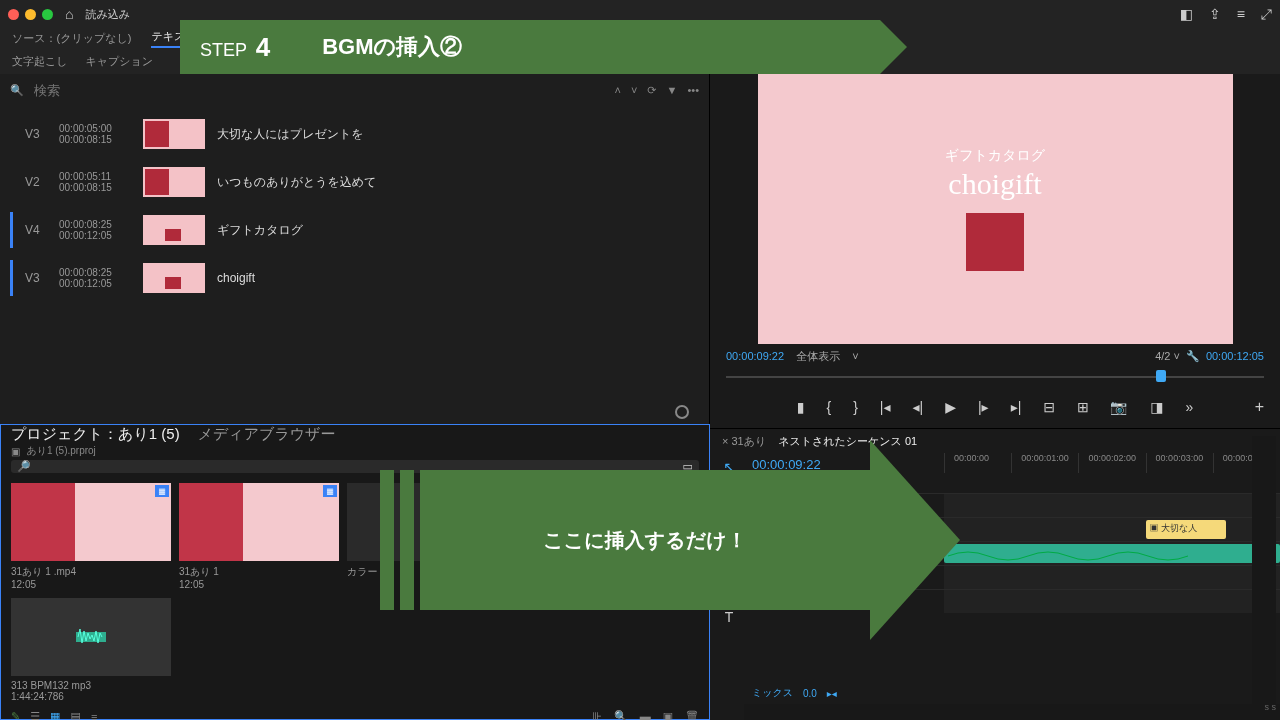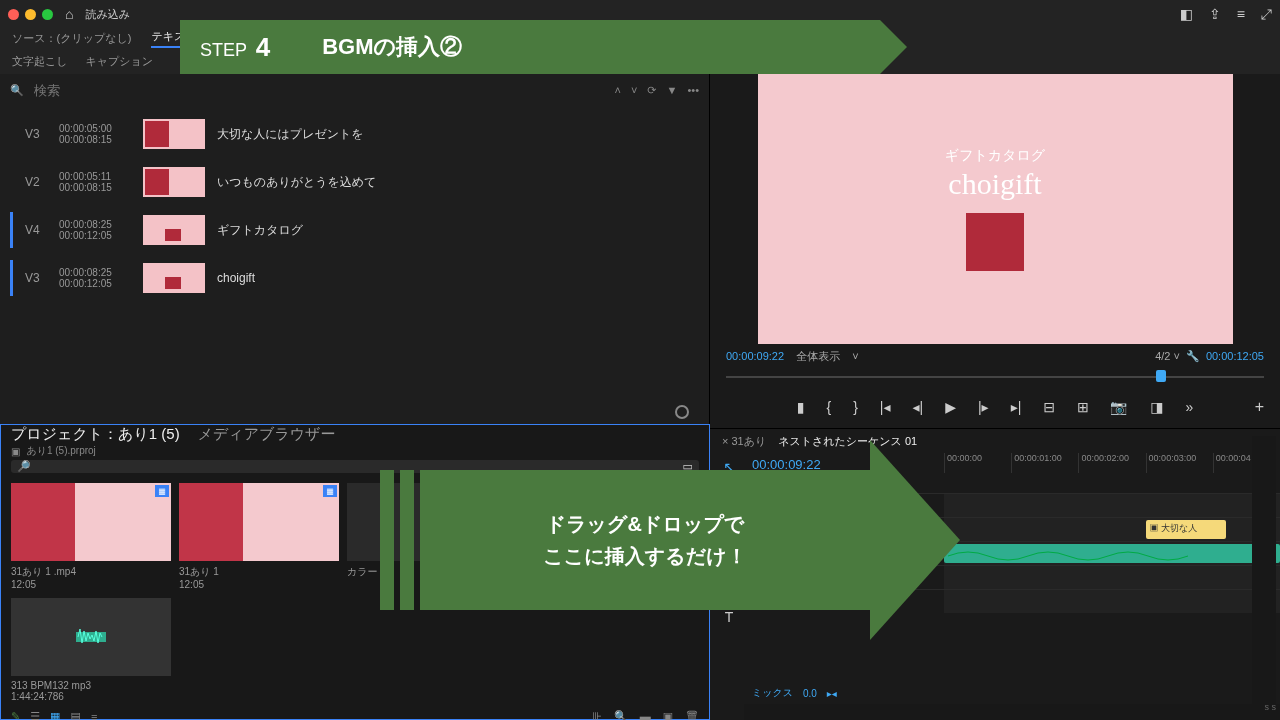--- a/index.html
+++ b/index.html
@@ -79,21 +79,21 @@
 .tl-tabs { height: 24px; display: flex; align-items: center; gap: 12px; padding: 0 8px; color: #999; font-size: 11px; }
 .tl-tabs .active { color: #eee; }
 .tl-body { flex: 1; display: flex; }
 .tl-tools { width: 30px; display: flex; flex-direction: column; align-items: center; gap: 14px; padding-top: 6px; color: #ccc; font-size: 14px; }
 .tl-main { flex: 1; display: flex; flex-direction: column; }
 .tl-header { height: 40px; display: flex; }
 .tl-hdr-left { width: 200px; padding: 4px 8px; }
 .tl-hdr-left .tc { color: #3fa9f5; font-size: 13px; }
 .tl-hdr-right { flex: 1; position: relative; }
 .tl-ruler { height: 20px; display: flex; font-size: 9px; color: #888; }
-.tl-ruler span { flex: 1; border-left: 1px solid #333; padding-left: 2px; }
+.tl-ruler span { flex: 1; border-left: 1px solid #333; padding-left: 9px; }
 .tl-tracks { flex: 1; display: flex; flex-direction: column; }
 .tl-track { height: 24px; display: flex; align-items: center; border-top: 1px solid #2a2a2a; }
 .tl-track-hdr { width: 200px; display: flex; align-items: center; gap: 6px; padding: 0 6px; font-size: 10px; color: #999; }
 .tl-track-hdr .lbl { width: 22px; height: 16px; background: #3a5a8a; color: #fff; display:flex;align-items:center;justify-content:center; font-size:9px;}
 .tl-track-content { flex: 1; position: relative; height: 100%; background: #222; }
 .clip { position: absolute; top: 2px; bottom: 2px; border-radius: 2px; font-size: 9px; padding: 2px 4px; overflow: hidden; }
 .clip.yellow { background: #f5d97a; color: #333; left: 60%; width: 80px; }
 .clip.audio { background: #2fae8f; left: 0; width: 100%; }
 .tl-mix-row { height: 22px; display: flex; align-items: center; padding: 0 8px; gap: 10px; font-size: 10px; color: #3fa9f5; }
 .tl-bottom { height: 16px; background: #181818; }
@@ -421,17 +421,16 @@
 
 <div class="step-banner">
   <span class="step"><span>STEP</span> <b>4</b></span>
   <span class="title">BGMの挿入②</span>
 </div>
 
 <div class="arrow-callout">
   <div class="arrow-pre"></div>
   <div class="arrow-pre2"></div>
   <div class="arrow-body">
-    <div>ドラッグ&amp;ドロップで</div>
     <div>ここに挿入するだけ！</div>
   </div>
   <div class="arrow-head"></div>
 </div>
 
 </body></html>

